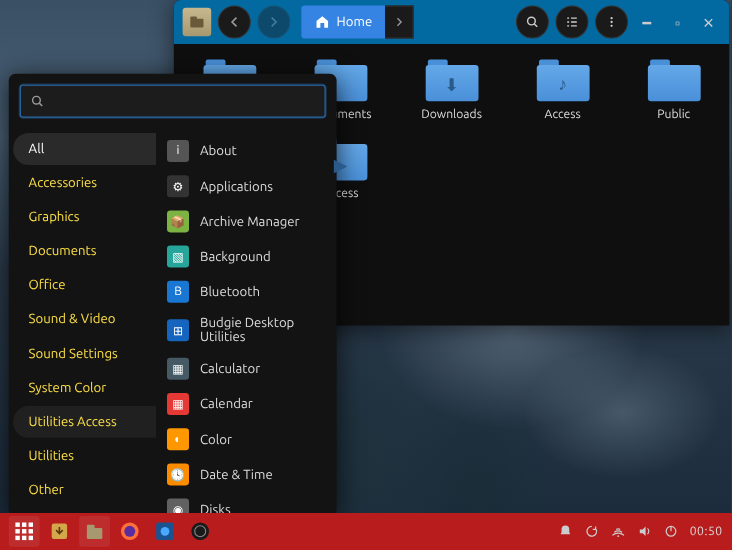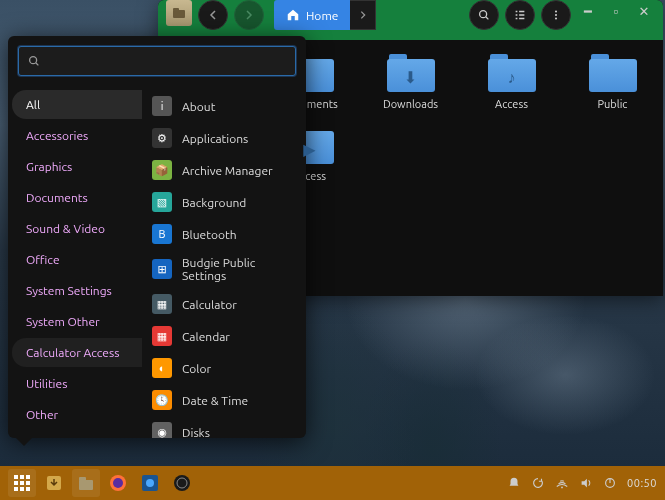--- a/index.html
+++ b/index.html
@@ -8,21 +8,21 @@
 
 .wallpaper { position: absolute; inset: 0; background: linear-gradient(180deg, #3a5065 0%, #4a6075 25%, #2a3a4a 50%, #1a2a3a 100%); }
 .wallpaper::before { content:""; position:absolute; inset:0; background:
   radial-gradient(ellipse 200px 150px at 70% 60%, rgba(180,200,220,0.3), transparent 60%),
   radial-gradient(ellipse 150px 100px at 85% 75%, rgba(180,200,220,0.25), transparent 60%),
   radial-gradient(ellipse 120px 180px at 50% 85%, rgba(30,50,60,0.8), transparent 70%),
   radial-gradient(ellipse 100px 160px at 65% 90%, rgba(25,45,55,0.8), transparent 70%); }
 
 
 .fm { position:absolute; left:158px; top:0; width:505px; height:296px; background:#0f0f0f; border-radius:6px 6px 0 0; box-shadow:0 4px 20px rgba(0,0,0,0.5); }
-.fm-titlebar { height:40px; display:flex; align-items:flex-start; padding:0 8px; gap:6px; background:#15803d; border-radius:6px 6px 0 0; }
+.fm-titlebar { height:40px; display:flex; align-items:center; padding:0 8px; gap:6px; background:#0369a1; border-radius:6px 6px 0 0; }
 .fm-appicon { width:26px; height:26px; background:linear-gradient(#c8b890,#a89870); border-radius:3px; display:flex; align-items:center; justify-content:center; }
 .fm-appicon svg { width:16px; height:16px; }
 .navbtn { width:30px; height:30px; border-radius:15px; border:1px solid #333; background:#1a1a1a; color:#999; display:flex; align-items:center; justify-content:center; cursor:pointer; }
 .navbtn.disabled { opacity:0.4; }
 .pathbar { display:flex; align-items:center; margin-left:4px; }
 .home-chip { background:#3584e4; color:#fff; height:30px; padding:0 12px; display:flex; align-items:center; gap:6px; font-size:12px; border-radius:3px 0 0 3px; }
 .home-chip svg { width:14px; height:14px; }
 .path-arrow { width:26px; height:30px; background:#1a1a1a; border:1px solid #333; border-left:none; color:#999; display:flex; align-items:center; justify-content:center; }
 .fm-spacer { flex:1; }
 .winbtn { width:22px; height:22px; color:#ccc; display:flex; align-items:center; justify-content:center; cursor:pointer; font-size:13px; }
@@ -30,37 +30,37 @@
 
 .fm-body { padding:14px 0 0 0; display:grid; grid-template-columns:repeat(5, 1fr); gap:16px 0; }
 .folder { display:flex; flex-direction:column; align-items:center; gap:6px; cursor:pointer; }
 .folder-icon { width:48px; height:38px; position:relative; }
 .folder-icon::before { content:""; position:absolute; top:0; left:2px; width:18px; height:8px; background:#4a90d9; border-radius:2px 2px 0 0; }
 .folder-icon::after { content:""; position:absolute; top:5px; left:0; right:0; bottom:0; background:linear-gradient(#64a8e8,#4a90d9); border-radius:3px; }
 .folder-glyph { position:absolute; z-index:1; inset:0; top:8px; display:flex; align-items:center; justify-content:center; color:#2a5a8a; font-size:16px; }
 .folder-label { color:#ddd; font-size:11px; }
 
 
-.menu { position:absolute; left:8px; top:36px; width:298px; height:402px; background:#131313; border-radius:6px; box-shadow:0 4px 24px rgba(0,0,0,0.7); display:flex; flex-direction:column; }
+.menu { position:absolute; left:8px; top:67px; width:298px; height:402px; background:#131313; border-radius:6px; box-shadow:0 4px 24px rgba(0,0,0,0.7); display:flex; flex-direction:column; }
 .menu::after { content:""; position:absolute; bottom:-8px; left:8px; border:8px solid transparent; border-top-color:#131313; border-bottom:none; }
 .menu-search { margin:10px; height:30px; background:#1c1c1c; border:1px solid #2a6aa8; border-radius:3px; display:flex; align-items:center; padding:0 8px; color:#999; box-shadow:0 0 0 1px rgba(53,132,228,0.3); }
 .menu-search svg { width:14px; height:14px; }
 .menu-body { flex:1; display:flex; overflow:hidden; }
 .menu-cats { width:134px; padding:4px 0 4px 4px; overflow-y:auto; }
-.cat { color:#f0abfc; font-size:12px; padding:8px 14px; border-radius:14px 0 0 14px; cursor:pointer; margin-bottom:2px; }
+.cat { color:#fde047; font-size:12px; padding:8px 14px; border-radius:14px 0 0 14px; cursor:pointer; margin-bottom:2px; }
 .cat.selected { background:#2a2a2a; color:#fff; }
 .cat.hover { background:#202020; }
 .menu-apps { flex:1; padding:4px 0; overflow-y:auto; }
 .menu-apps::-webkit-scrollbar, .menu-cats::-webkit-scrollbar { width:6px; }
 .menu-apps::-webkit-scrollbar-thumb { background:#333; border-radius:3px; }
 .app { display:flex; align-items:center; gap:10px; padding:6px 10px; color:#ddd; font-size:12px; cursor:pointer; }
 .app-icon { width:20px; height:20px; border-radius:3px; display:flex; align-items:center; justify-content:center; font-size:11px; color:#fff; flex-shrink:0; }
 
 
-.panel { position:absolute; bottom:0; left:0; right:0; height:34px; background:#a16207; display:flex; align-items:center; padding:0 8px; gap:4px; }
+.panel { position:absolute; bottom:0; left:0; right:0; height:34px; background:#b91c1c; display:flex; align-items:center; padding:0 8px; gap:4px; }
 .panel-item { width:28px; height:28px; display:flex; align-items:center; justify-content:center; cursor:pointer; border-radius:3px; color:#ccc; }
 .panel-item.active { background:rgba(255,255,255,0.08); }
 .panel-item.launcher { color:#fff; }
 .grid9 { display:grid; grid-template-columns:repeat(3,4px); grid-template-rows:repeat(3,4px); gap:2px; }
 .grid9 span { background:#fff; }
 .panel-spacer { flex:1; }
 .tray { display:flex; align-items:center; gap:10px; color:#ccc; font-size:11px; }
 .tray svg { width:14px; height:14px; }
 .clock { font-size:11px; color:#ddd; letter-spacing:0.5px; }
 </style>
@@ -175,25 +175,25 @@
         <circle cx="7" cy="7" r="4" stroke="currentColor" stroke-width="1.5" fill="none"></circle>
         <path d="M10 10l3 3" stroke="currentColor" stroke-width="1.5"></path>
       </svg>
   </div>
   <div class="menu-body">
     <div class="menu-cats" id="menu-cats">
         <div class="cat selected">All</div>
         <div class="cat ">Accessories</div>
         <div class="cat ">Graphics</div>
         <div class="cat ">Documents</div>
+        <div class="cat ">Office</div>
         <div class="cat ">Sound &amp; Video</div>
-        <div class="cat ">Office</div>
-        <div class="cat ">System Settings</div>
-        <div class="cat ">System Other</div>
-        <div class="cat hover">Calculator Access</div>
+        <div class="cat ">Sound Settings</div>
+        <div class="cat ">System Color</div>
+        <div class="cat hover">Utilities Access</div>
         <div class="cat ">Utilities</div>
         <div class="cat ">Other</div>
       </div>
     <div class="menu-apps" id="menu-apps">
         <div class="app">
           <div class="app-icon" style="background:#555">i</div>
           <span>About</span>
         </div>
         <div class="app">
           <div class="app-icon" style="background:#333">⚙</div>
@@ -206,21 +206,21 @@
         <div class="app">
           <div class="app-icon" style="background:#26a69a">▧</div>
           <span>Background</span>
         </div>
         <div class="app">
           <div class="app-icon" style="background:#1976d2">B</div>
           <span>Bluetooth</span>
         </div>
         <div class="app">
           <div class="app-icon" style="background:#1565c0">⊞</div>
-          <span>Budgie Public Settings</span>
+          <span>Budgie Desktop Utilities</span>
         </div>
         <div class="app">
           <div class="app-icon" style="background:#455a64">▦</div>
           <span>Calculator</span>
         </div>
         <div class="app">
           <div class="app-icon" style="background:#e53935">▦</div>
           <span>Calendar</span>
         </div>
         <div class="app">

